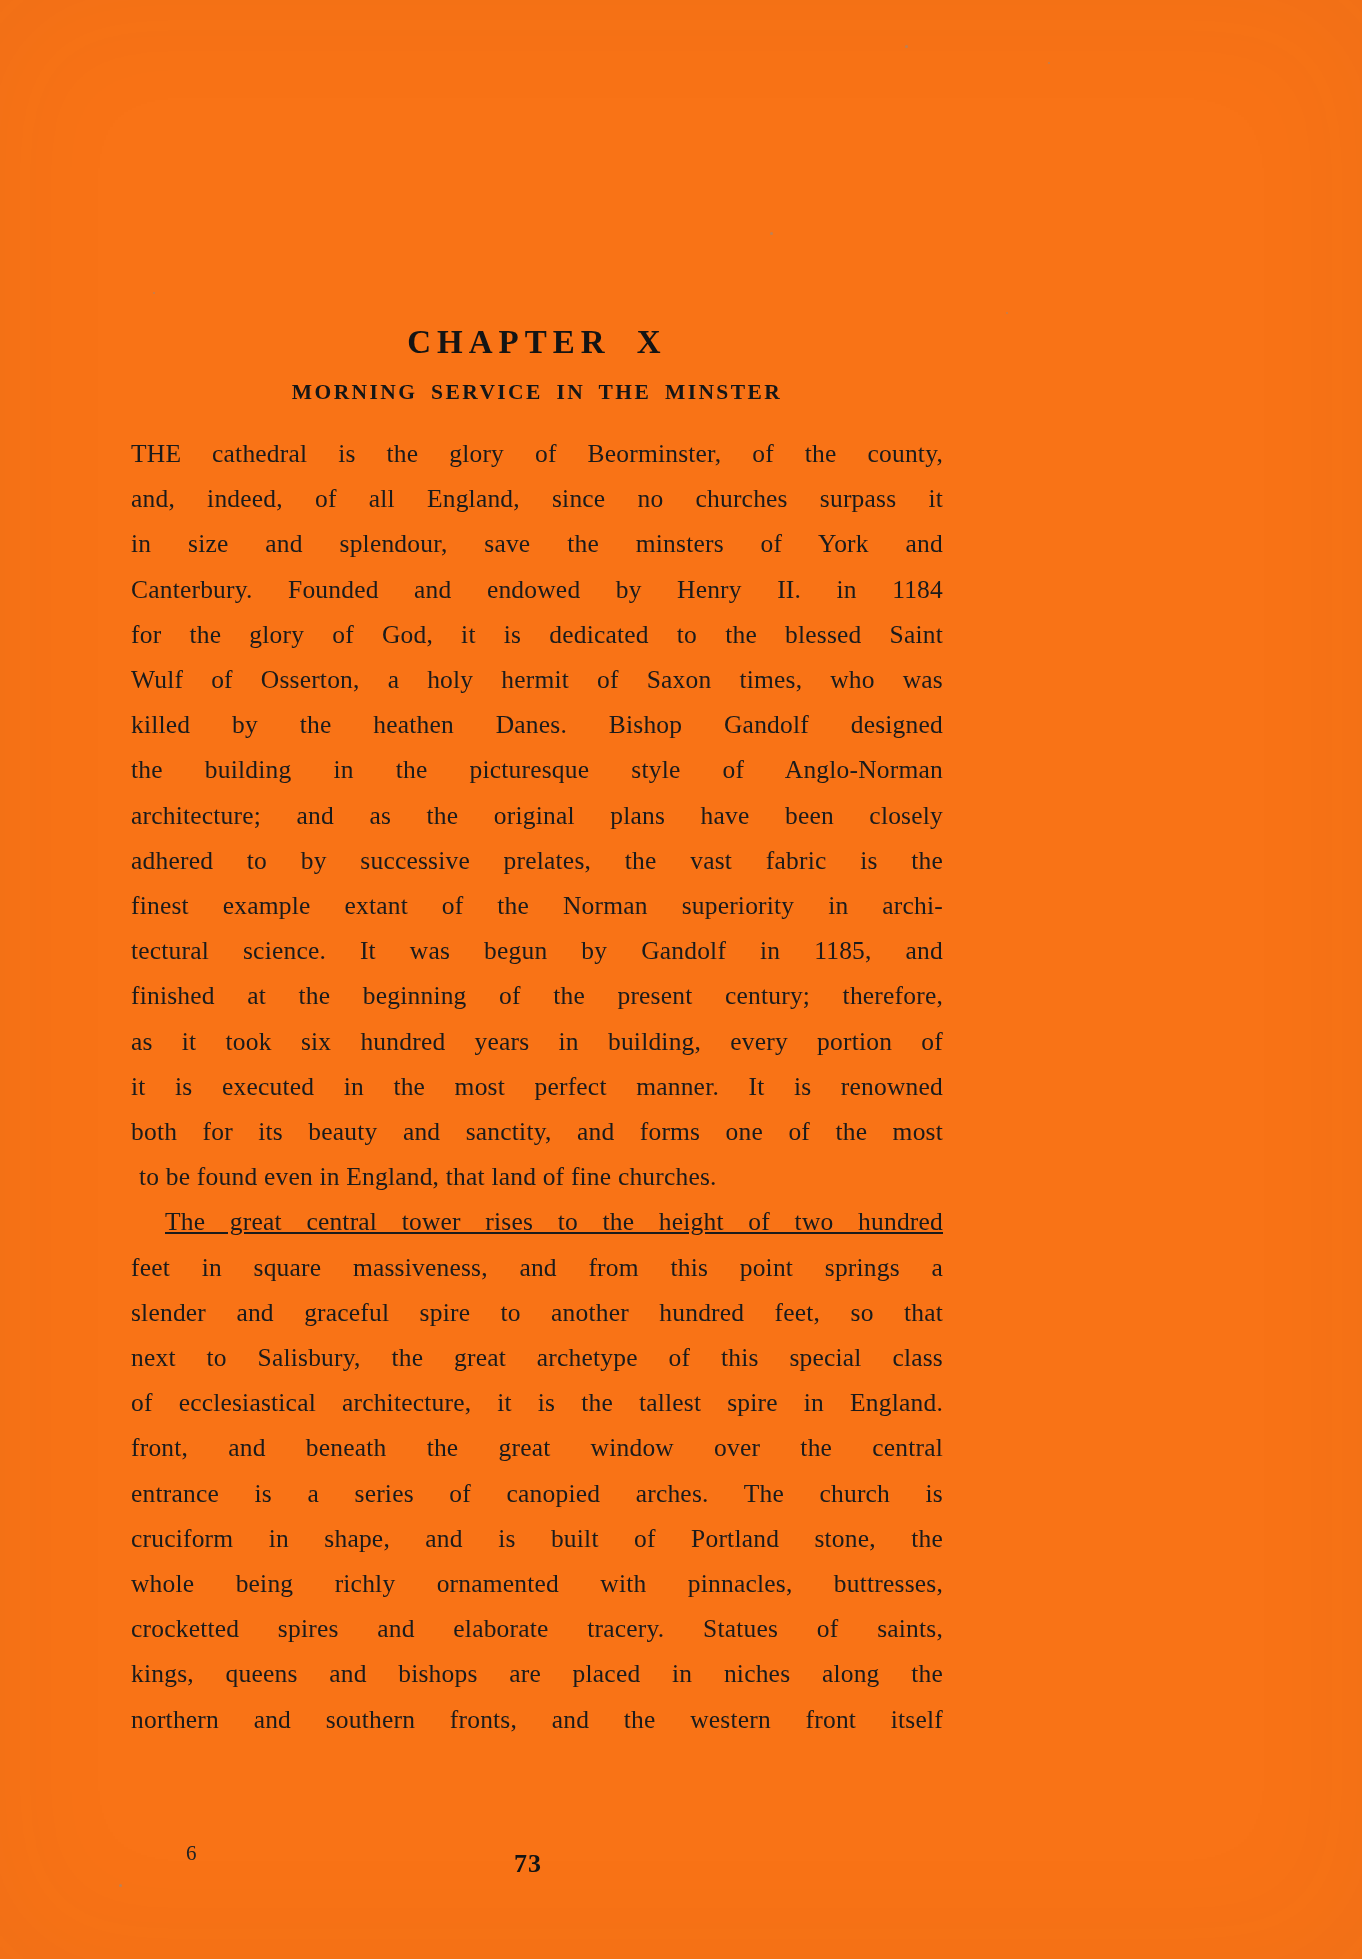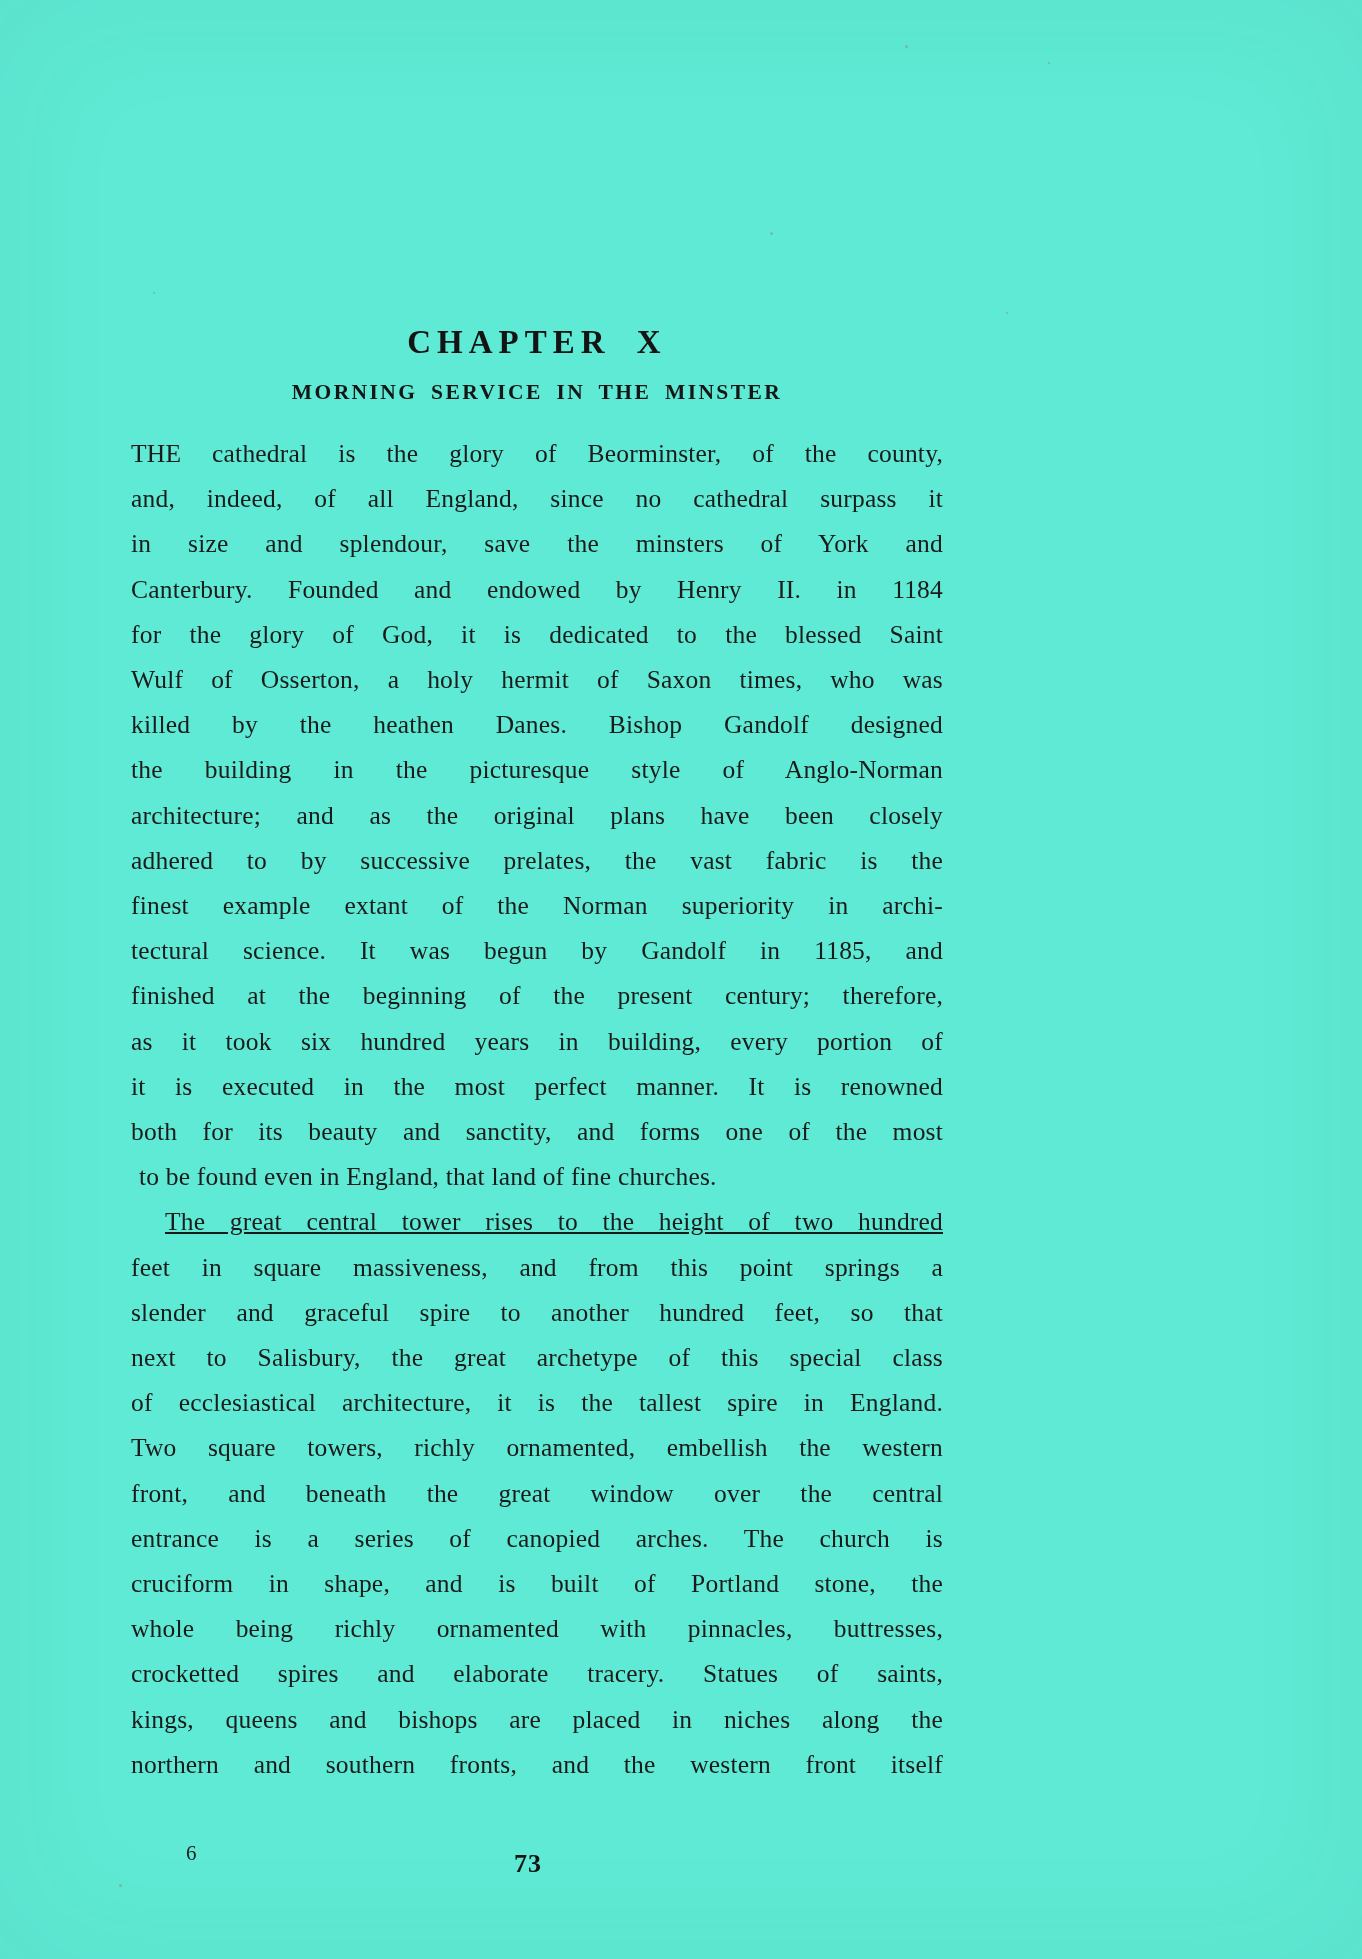--- a/index.html
+++ b/index.html
@@ -3,21 +3,21 @@
 <meta charset="utf-8">
 <style>
   * { box-sizing: border-box; }
   html, body { margin: 0; padding: 0; background: #e9e8e4; }
 
   .page {
     position: relative;
     width: 1362px;
     height: 1959px;
     margin: 0 auto;
-    background: #5eead4;
+    background: #f97316;
     color: #1b1b1b;
     font-family: "Liberation Serif", "DejaVu Serif", serif;
     overflow: hidden;
     box-shadow: inset 0 0 140px rgba(60,55,45,0.05);
   }
 
   .column {
     position: absolute;
     left: 131px;
     top: 0;
@@ -97,21 +97,21 @@
 <div class="page">
 
   <div class="column">
     <div class="chapter">CHAPTER X</div>
 
     <div class="section">MORNING SERVICE IN THE MINSTER</div>
 
     <div class="paragraphs">
       <div class="paragraph">
           <div class="line">THE cathedral is the glory of Beorminster, of the county,</div>
-          <div class="line">and, indeed, of all England, since no cathedral surpass it</div>
+          <div class="line">and, indeed, of all England, since no churches surpass it</div>
           <div class="line">in size and splendour, save the minsters of York and</div>
           <div class="line">Canterbury.  Founded and endowed by Henry II. in 1184</div>
           <div class="line">for the glory of God, it is dedicated to the blessed Saint</div>
           <div class="line">Wulf of Osserton, a holy hermit of Saxon times, who was</div>
           <div class="line">killed by the heathen Danes.  Bishop Gandolf designed</div>
           <div class="line">the building in the picturesque style of Anglo-Norman</div>
           <div class="line">architecture; and as the original plans have been closely</div>
           <div class="line">adhered to by successive prelates, the vast fabric is the</div>
           <div class="line">finest example extant of the Norman superiority in archi-</div>
           <div class="line">tectural science.  It was begun by Gandolf in 1185, and</div>
@@ -120,21 +120,20 @@
           <div class="line">it is executed in the most perfect manner.  It is renowned</div>
           <div class="line">both for its beauty and sanctity, and forms one of the most</div>
           <div class="line no-justify-last">to be found even in England, that land of fine churches.</div>
         </div>
       <div class="paragraph">
           <div class="line indent">The great central tower rises to the height of two hundred</div>
           <div class="line">feet in square massiveness, and from this point springs a</div>
           <div class="line">slender and graceful spire to another hundred feet, so that</div>
           <div class="line">next to Salisbury, the great archetype of this special class</div>
           <div class="line">of ecclesiastical architecture, it is the tallest spire in England.</div>
-          <div class="line">Two square towers, richly ornamented, embellish the western</div>
           <div class="line">front, and beneath the great window over the central</div>
           <div class="line">entrance is a series of canopied arches.  The church is</div>
           <div class="line">cruciform in shape, and is built of Portland stone, the</div>
           <div class="line">whole being richly ornamented with pinnacles, buttresses,</div>
           <div class="line">crocketted spires and elaborate tracery.  Statues of saints,</div>
           <div class="line">kings, queens and bishops are placed in niches along the</div>
           <div class="line">northern and southern fronts, and the western front itself</div>
         </div>
     </div>
   </div>

